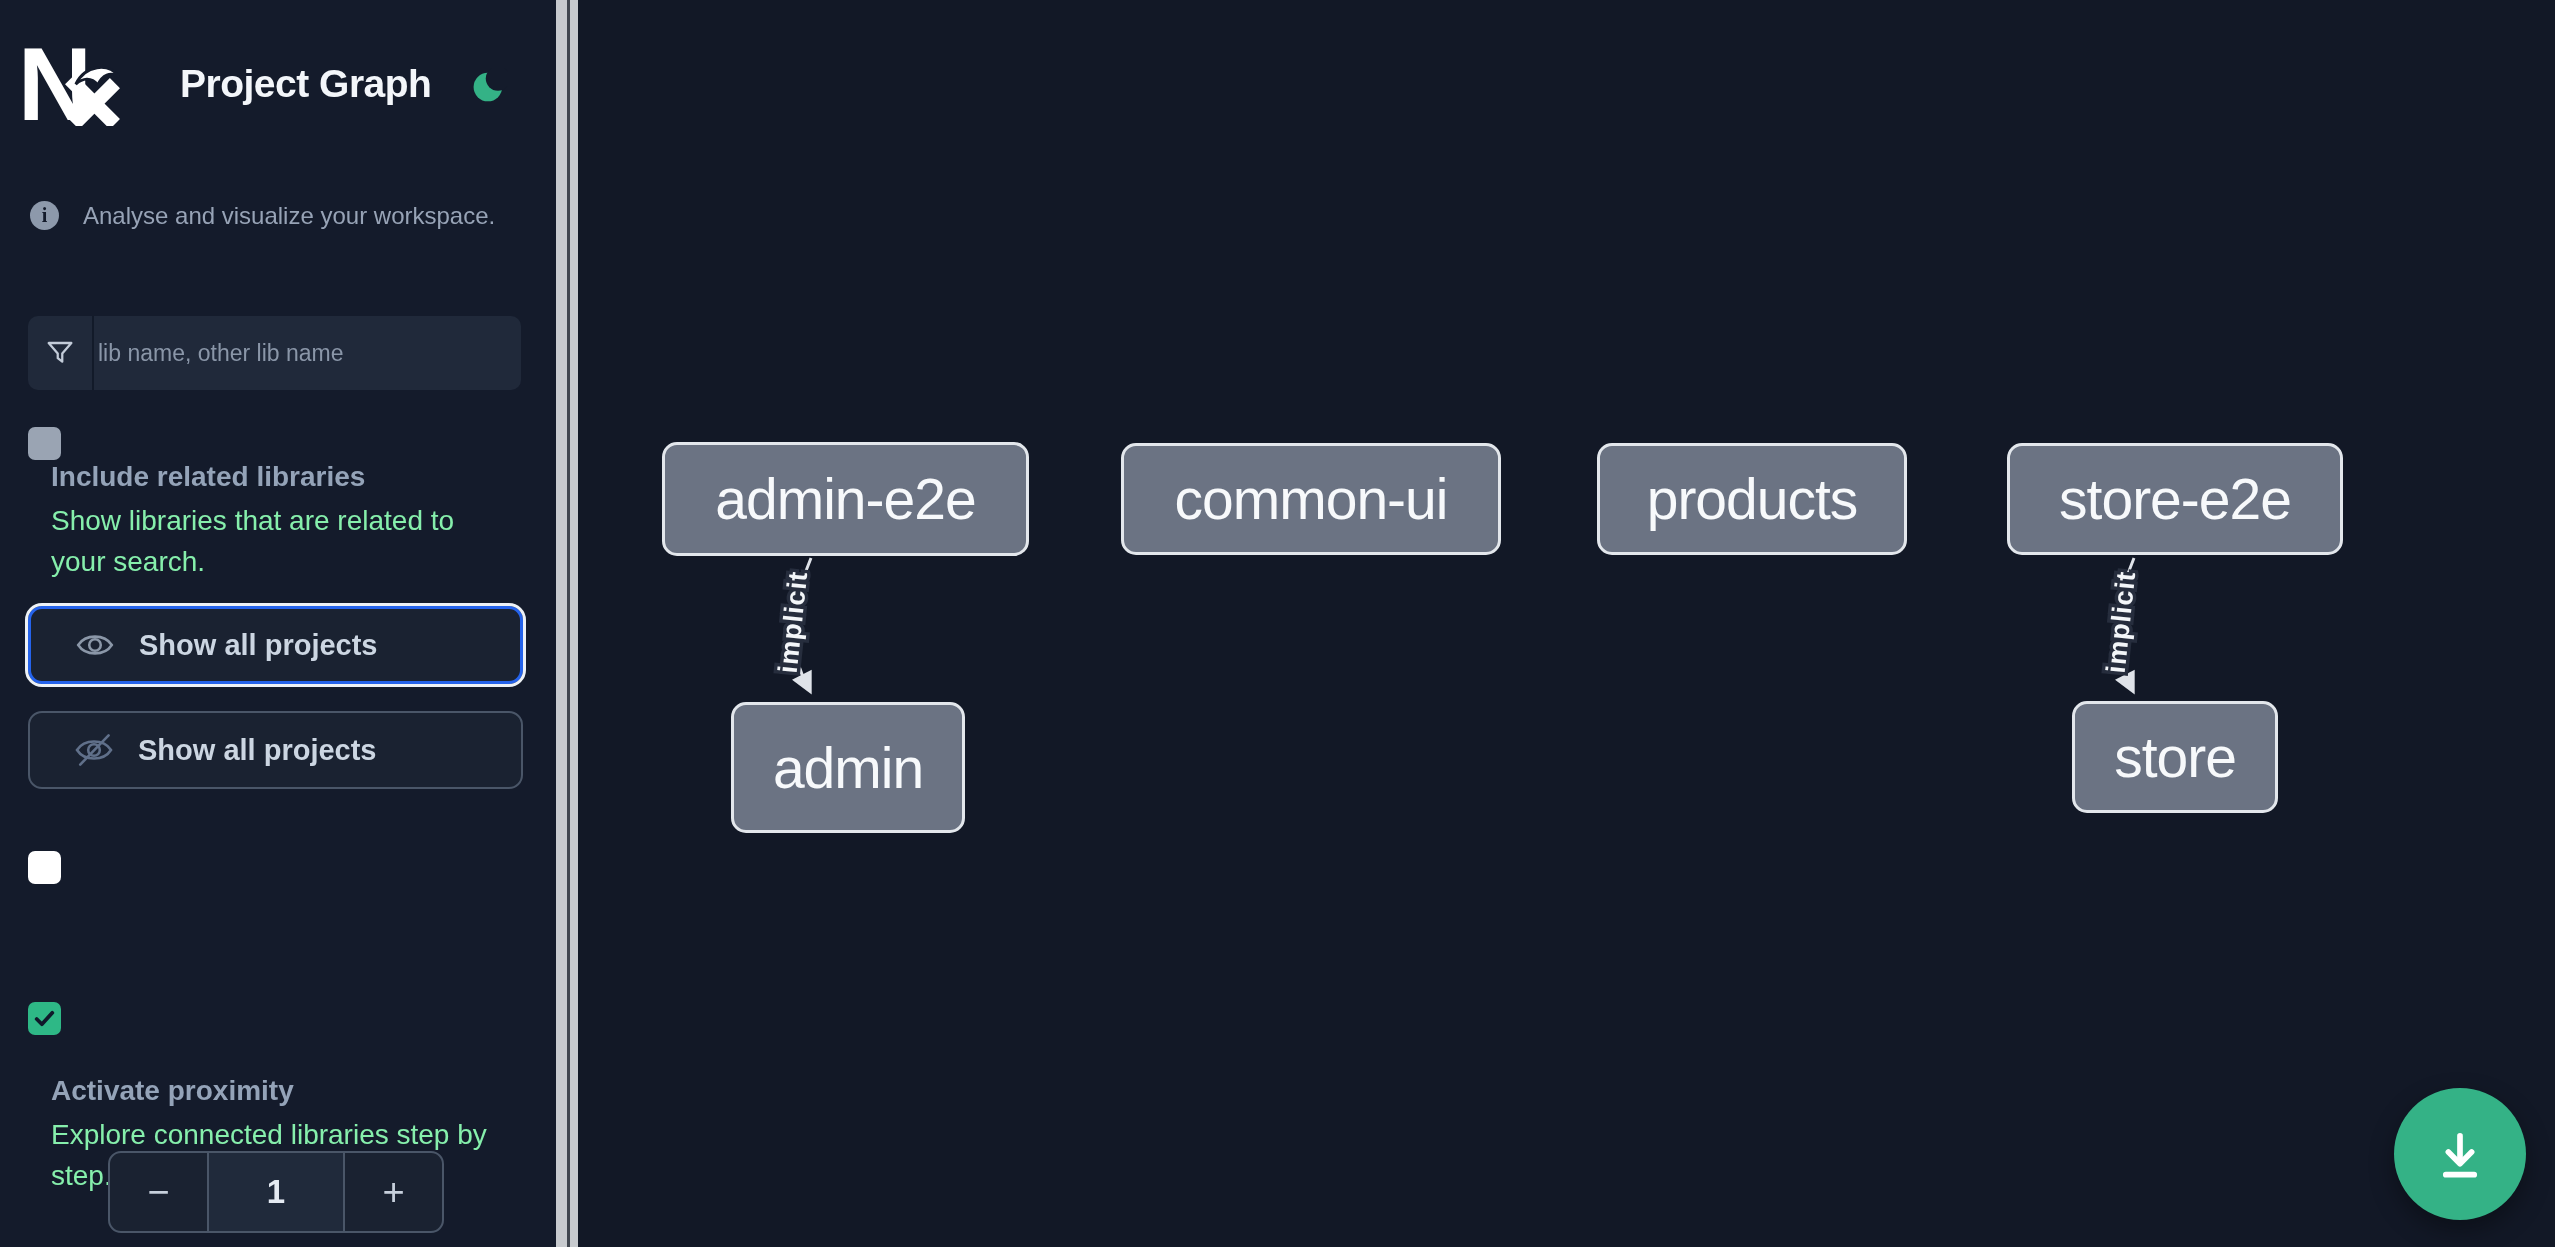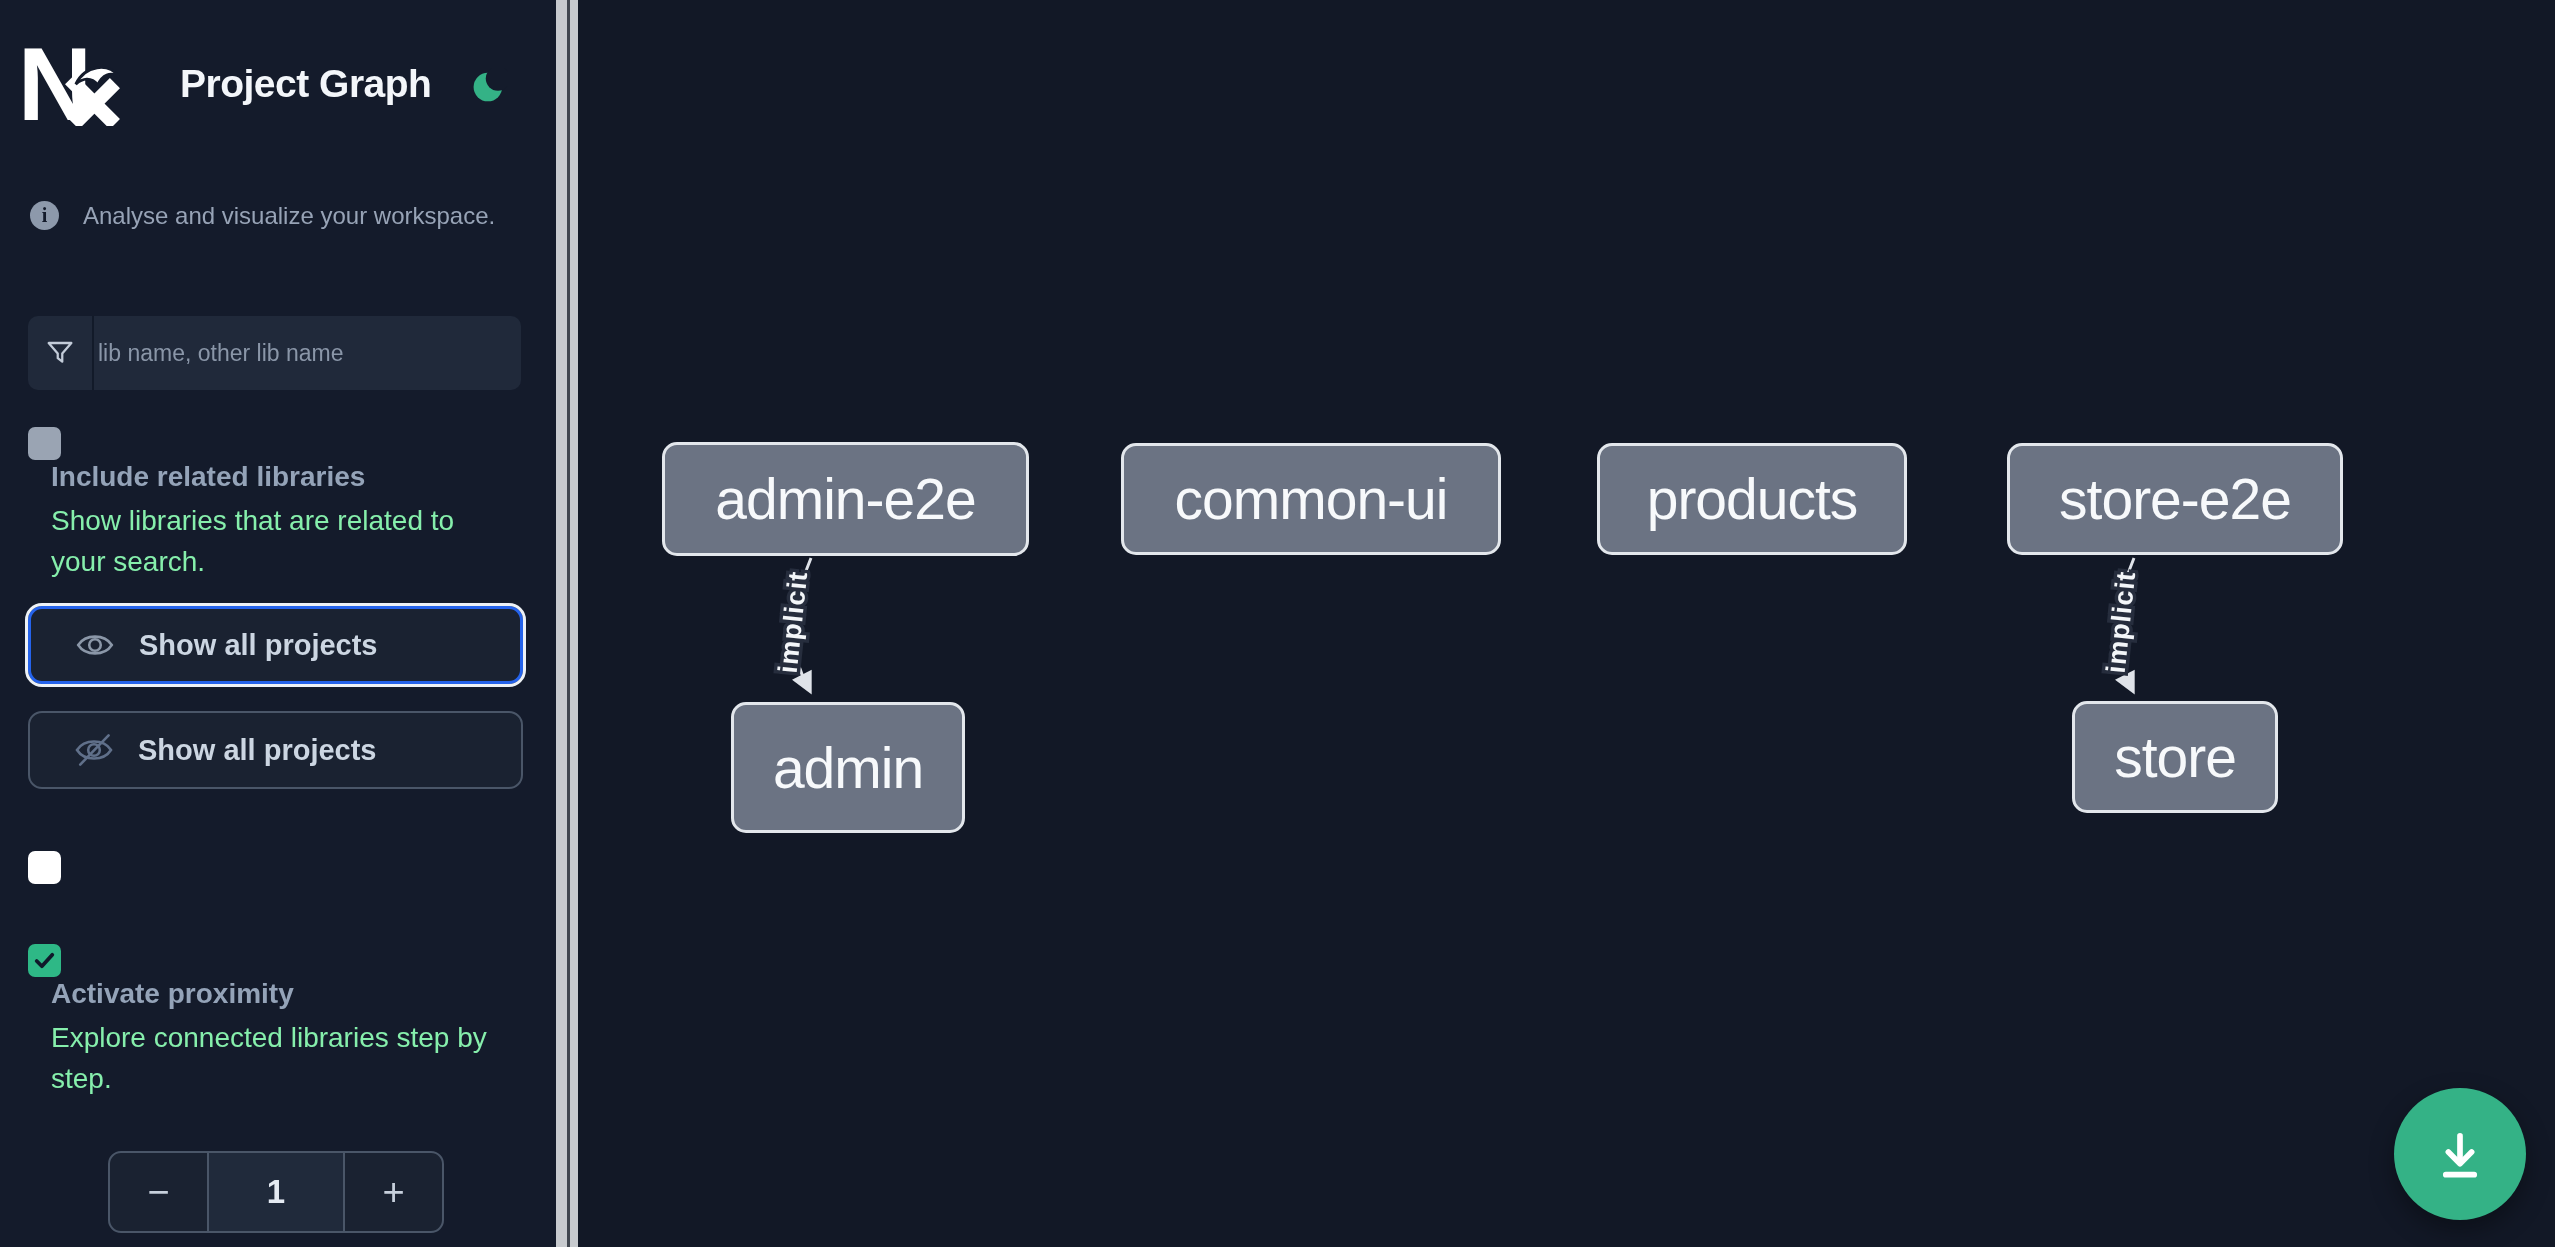--- a/index.html
+++ b/index.html
@@ -32,21 +32,21 @@
   .checkbox { width:33px; height:33px; border-radius:7px; flex:none; cursor:pointer;
               display:flex; align-items:center; justify-content:center; }
   .cb-gray  { background:#9aa4b3; }
   .cb-white { background:#ffffff; }
   .cb-green { background:#2eb886; }
   .opt-text { margin-left:23px; width:452px; }
   .opt-label { font-size:28px; font-weight:700; color:#94a3b8; line-height:33px; }
   .opt-desc  { font-size:28px; color:#86efac; line-height:41px; margin-top:7px; }
   .opt-include { top:427px; }
   .opt-group   { top:851px; }
-  .opt-prox    { top:944px; }
+  .opt-prox    { top:1002px;gap:39px; }
 
   .btn { position:absolute; left:28px; width:495px; height:78px; border-radius:14px;
          background:#1a2231; border:2px solid #4a5668; display:flex; align-items:center;
          padding-left:44px; gap:24px; color:#ccd6e2; font-size:29px; font-weight:600;
          font-family:inherit; cursor:pointer; }
   .btn-show { top:606px; border:3px solid #2563eb; outline:3px solid #eef2f6; }
   .btn-hide { top:711px; }
 
   .stepper { position:absolute; left:108px; top:1151px; width:336px; height:82px;
              border:2px solid #4a5668; border-radius:13px; display:flex; overflow:hidden;

